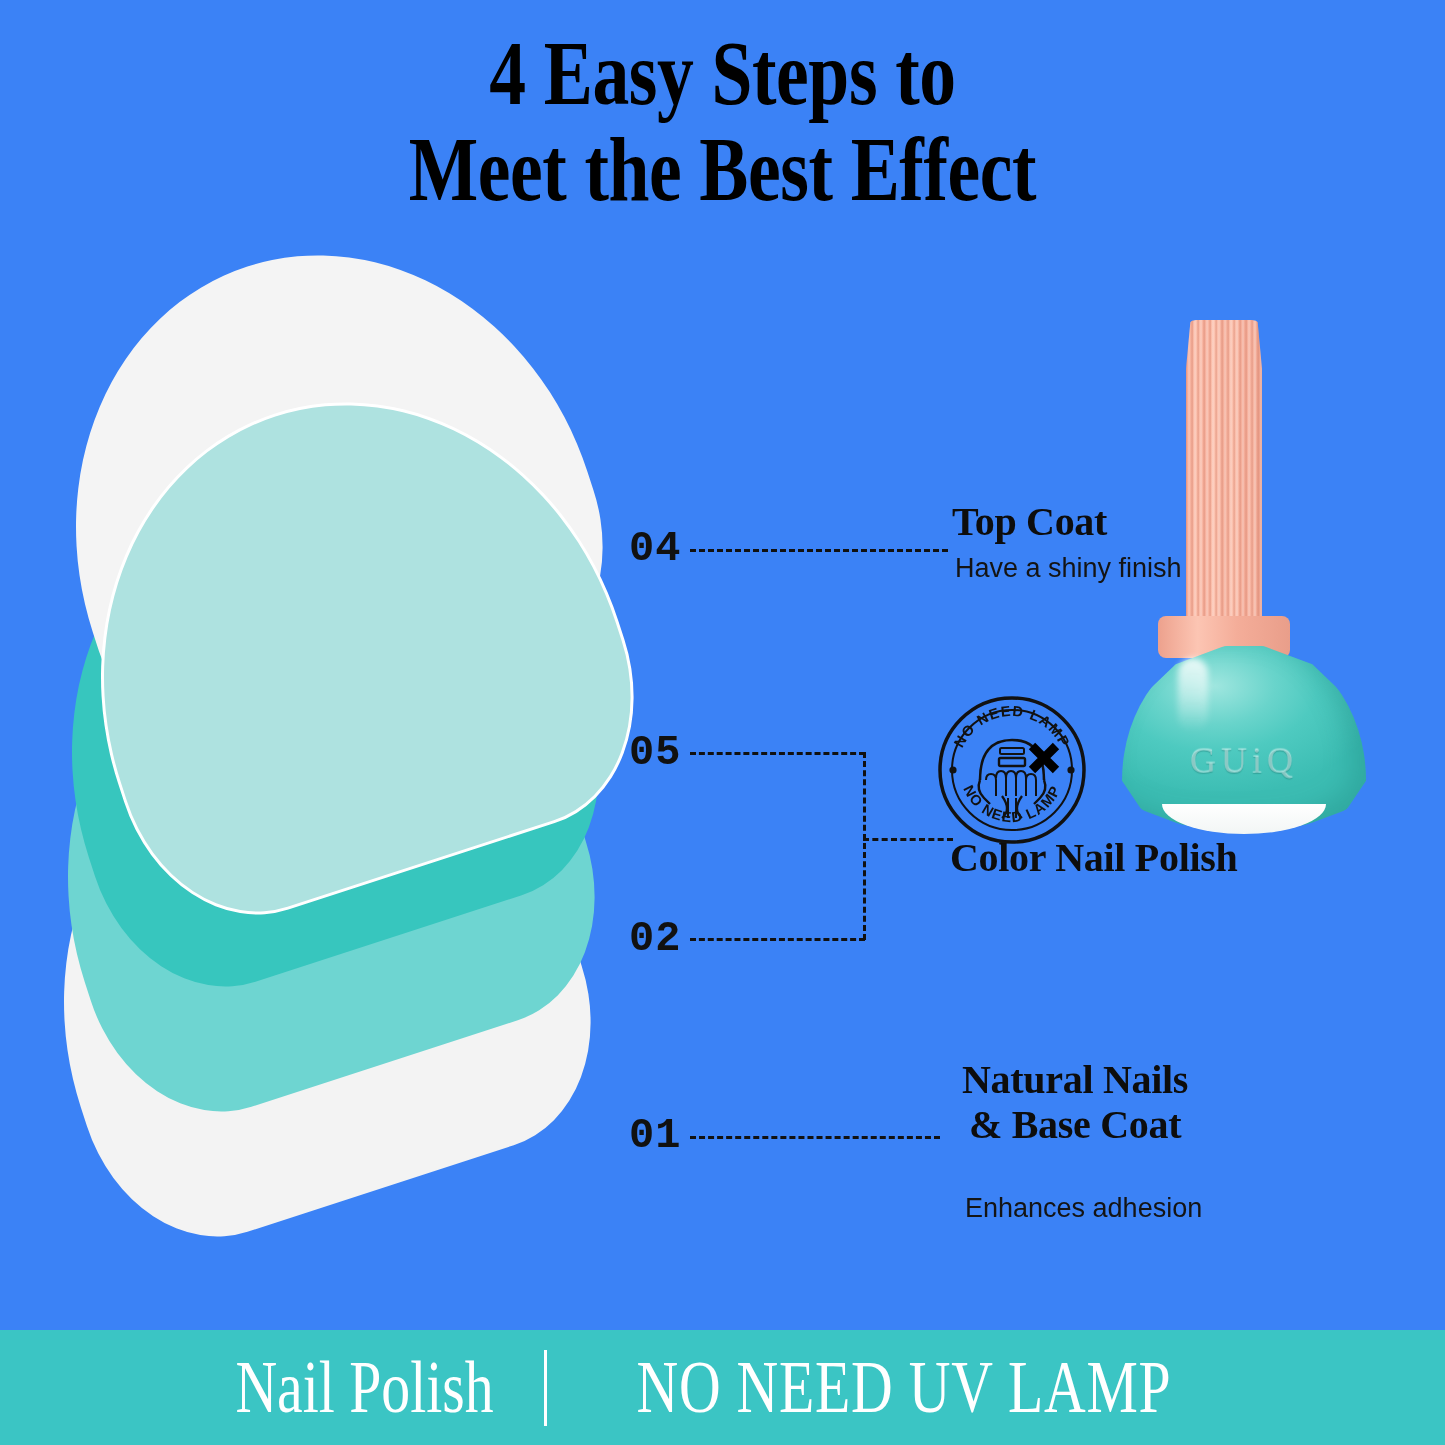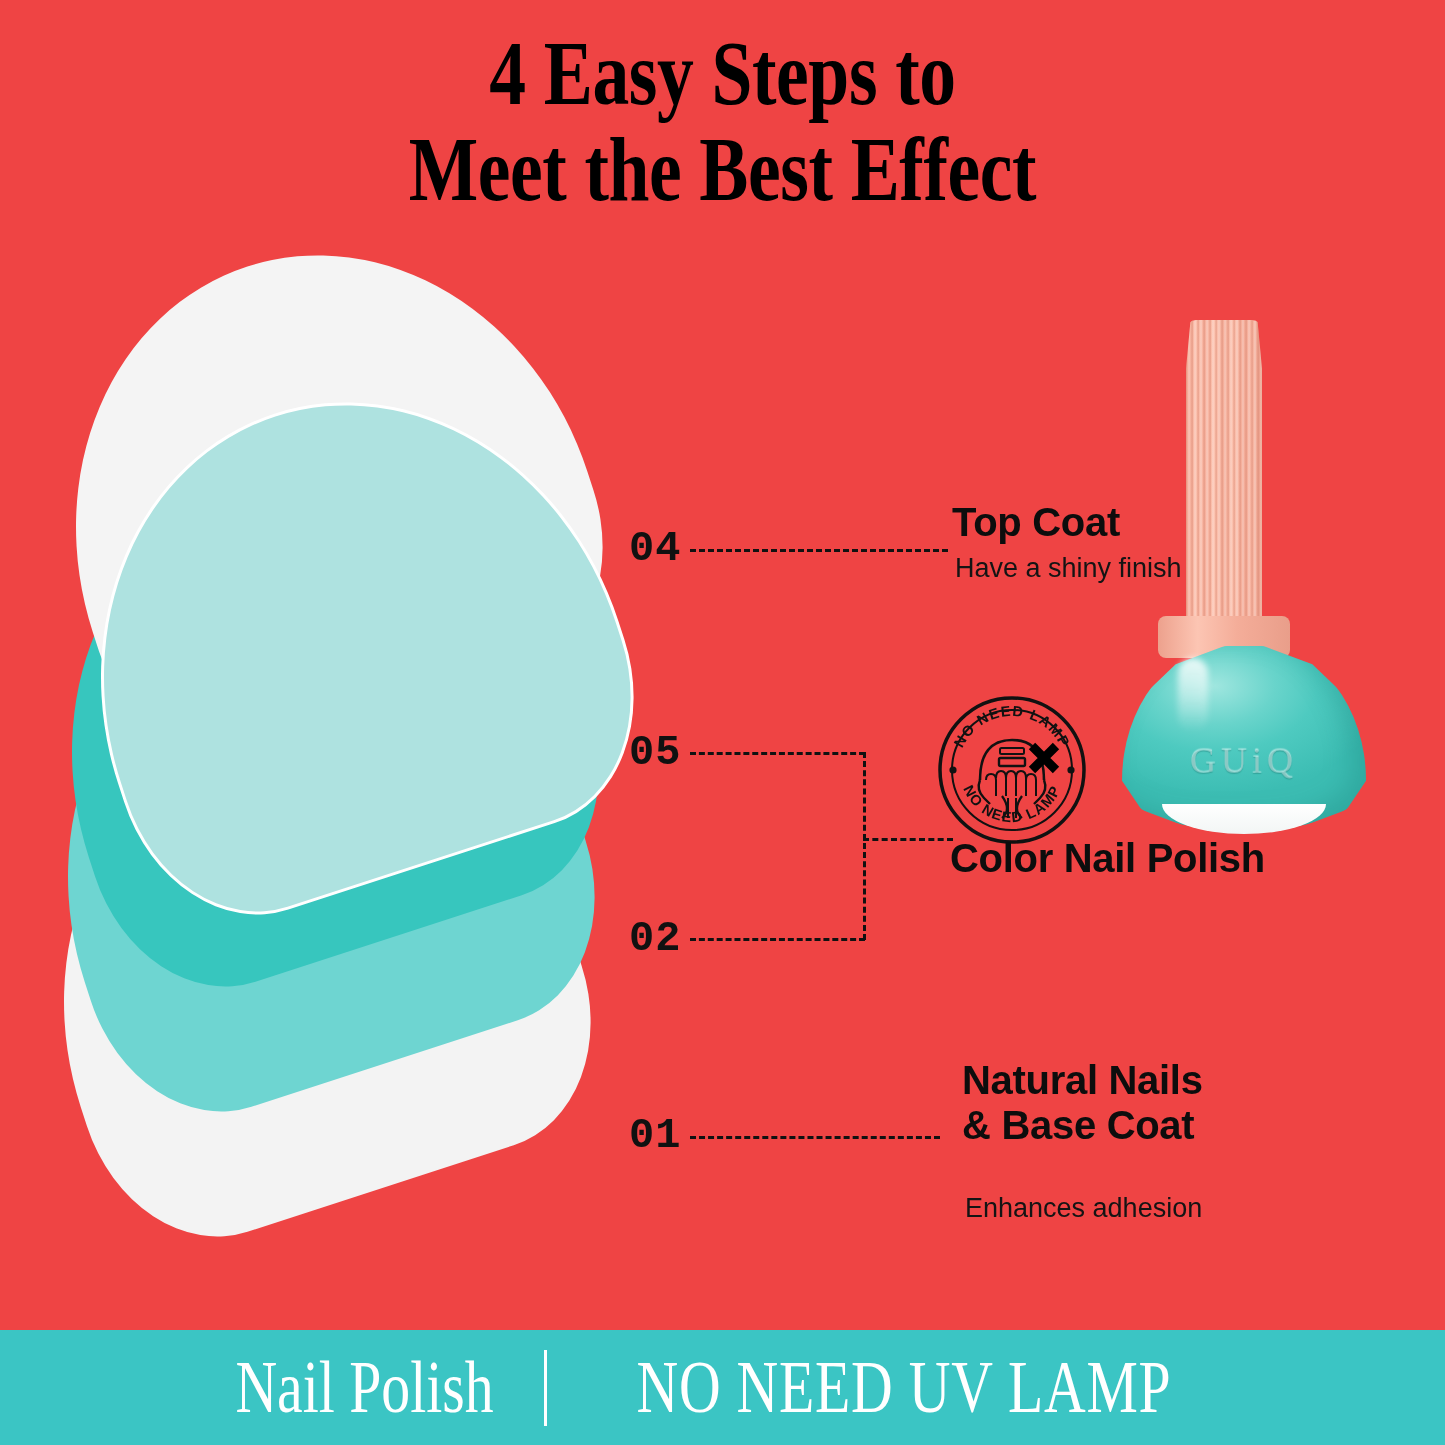--- a/index.html
+++ b/index.html
@@ -4,21 +4,21 @@
 <style>
   html,body{margin:0;padding:0;background:#fff;}
   body{
     font-family:"Liberation Sans", sans-serif;
     -webkit-font-smoothing:antialiased;
   }
   #canvas{
     position:relative;
     width:1445px;
     height:1445px;
-    background:#ef4444;
+    background:#3b82f6;
     overflow:hidden;
   }
 
   
   .title{
     position:absolute;
     left:0; top:26px;
     width:1445px;
     text-align:center;
     font-family:"Liberation Serif", serif;
@@ -69,27 +69,28 @@
   }
   .dash-v{
     position:absolute;
     width:0;
     border-left:3px dashed #111;
   }
 
   
   .head{
     position:absolute;
-    font-family:Liberation Sans, sans-serif;
+    font-family:Liberation Serif, serif;
     font-weight:700;
     font-size:40px;
     line-height:1.12;
     color:#0d0d0d;
     letter-spacing:-0.3px;
     white-space:pre-line;
+    text-align:center;
   }
   .sub{
     position:absolute;
     font-family:"Liberation Sans", sans-serif;
     font-size:27px;
     line-height:1.22;
     color:#141414;
     white-space:pre-line;
   }
 

